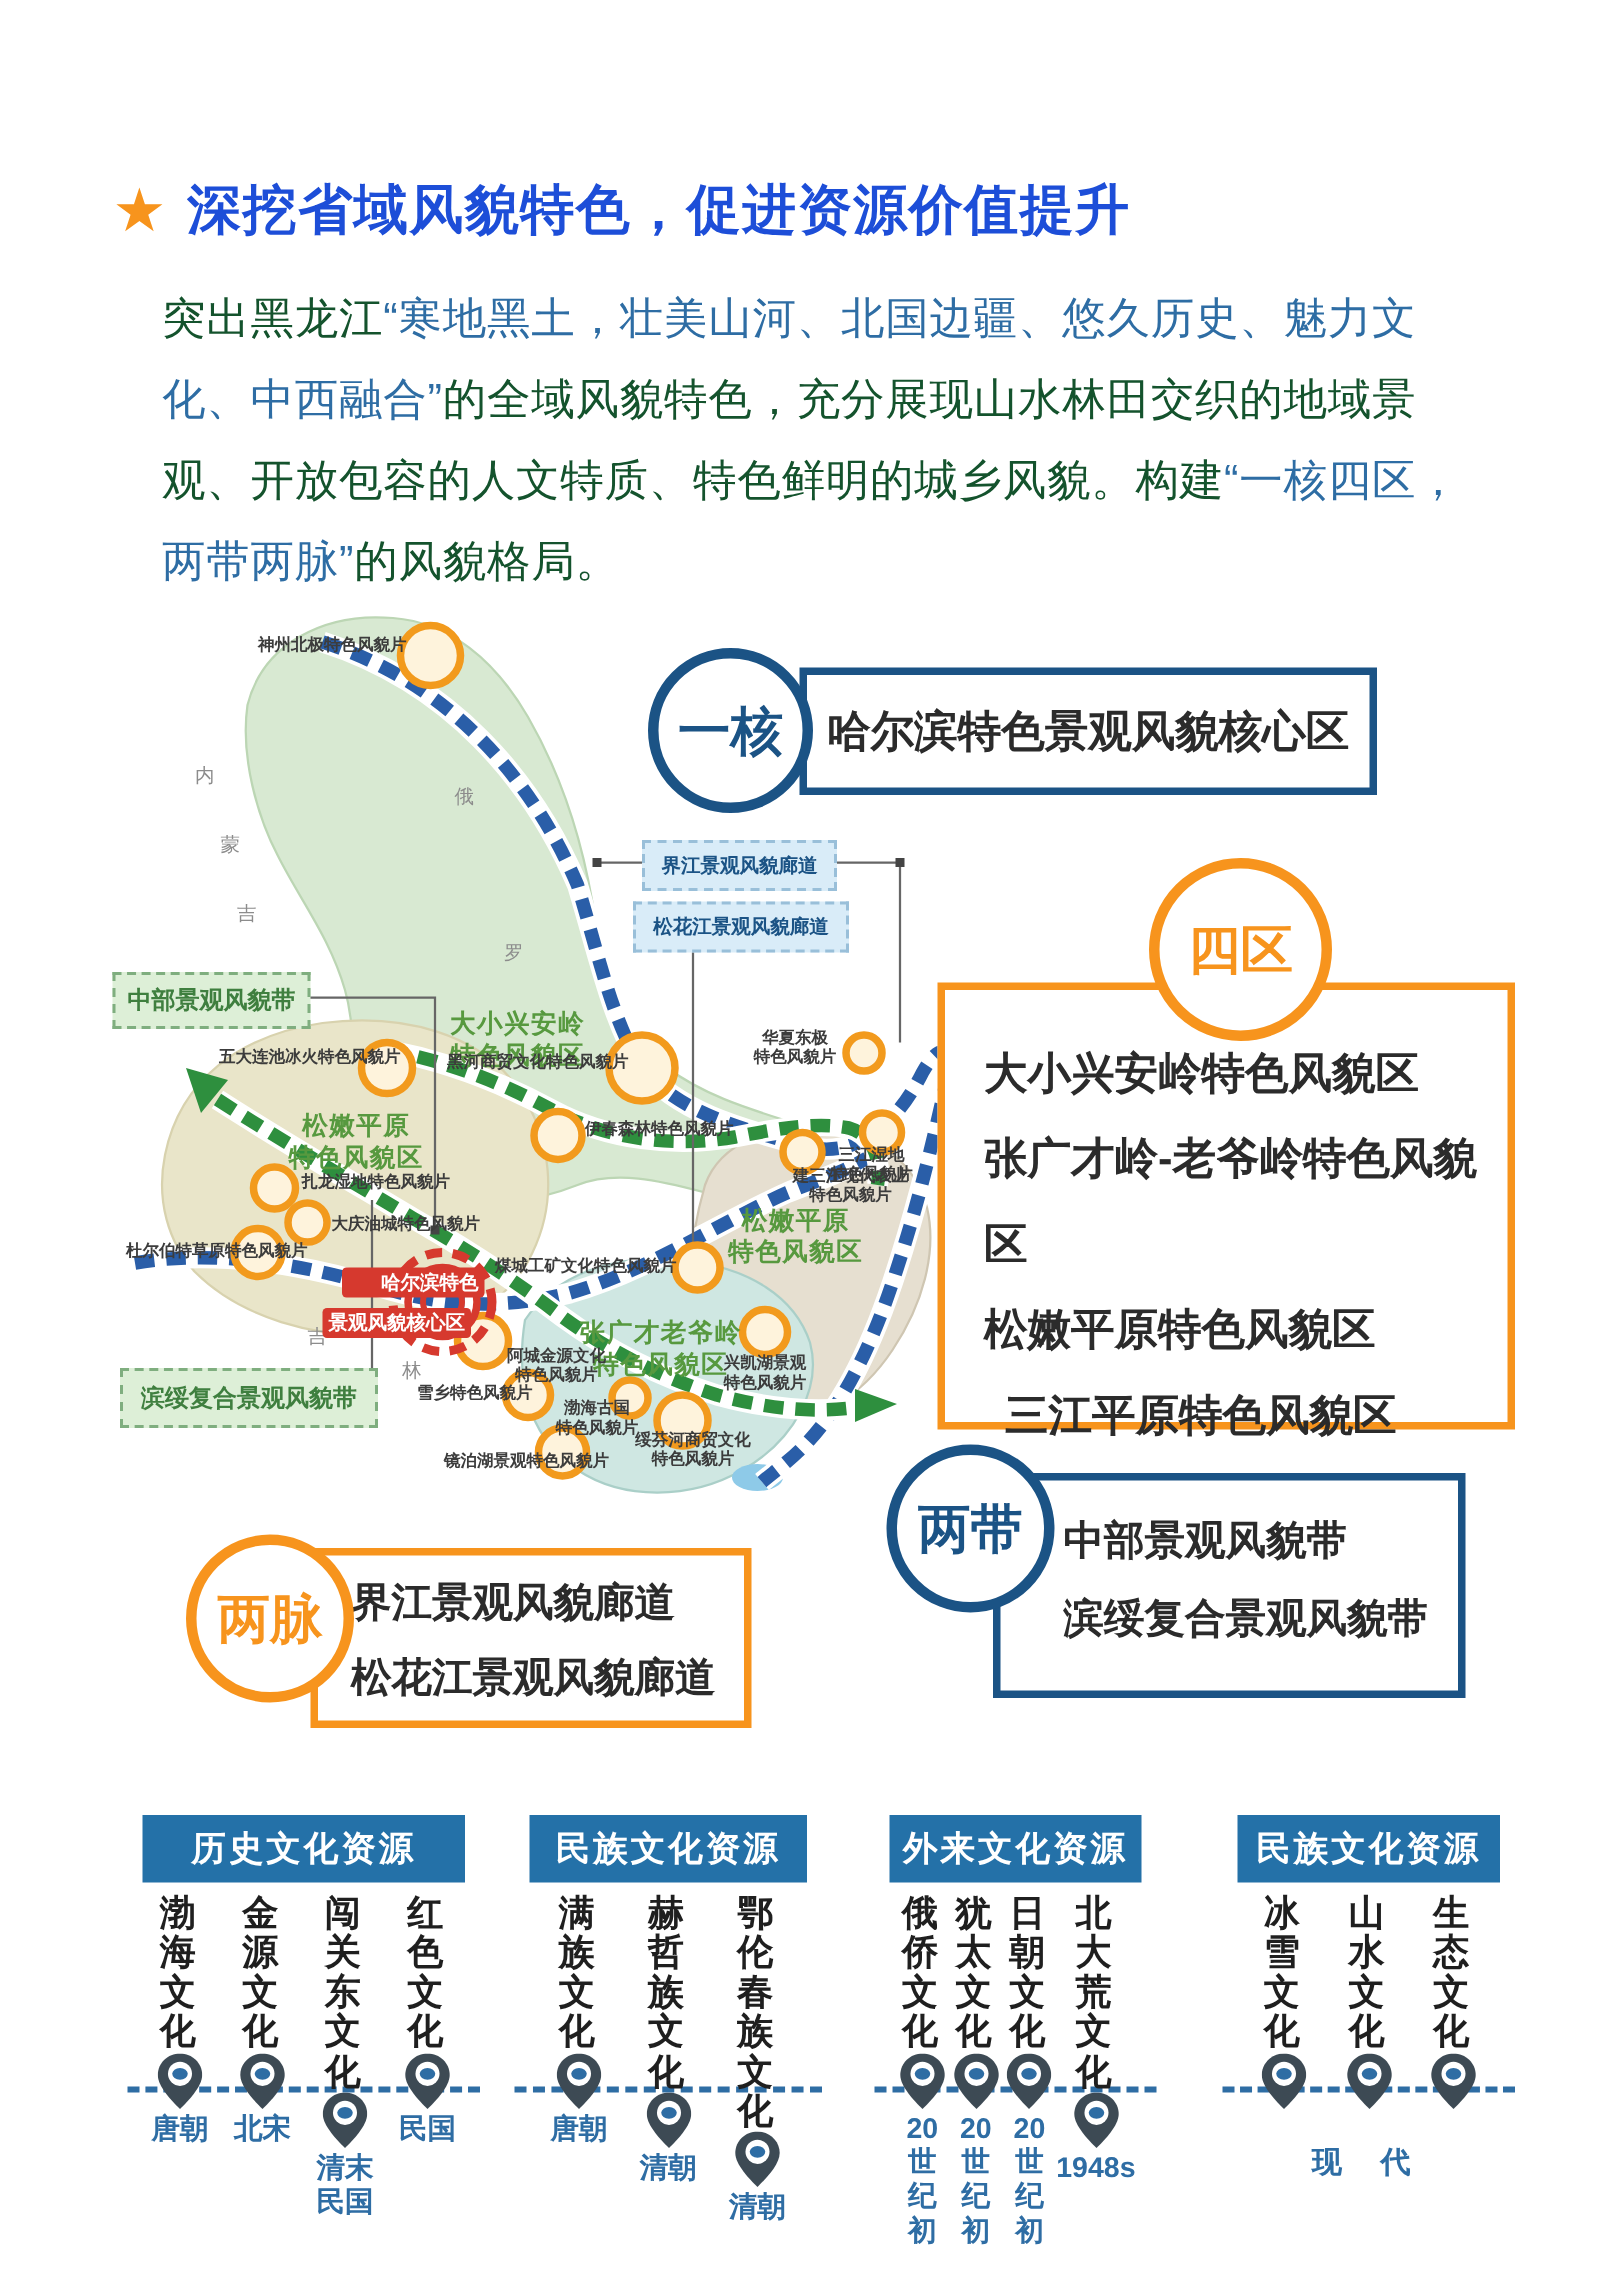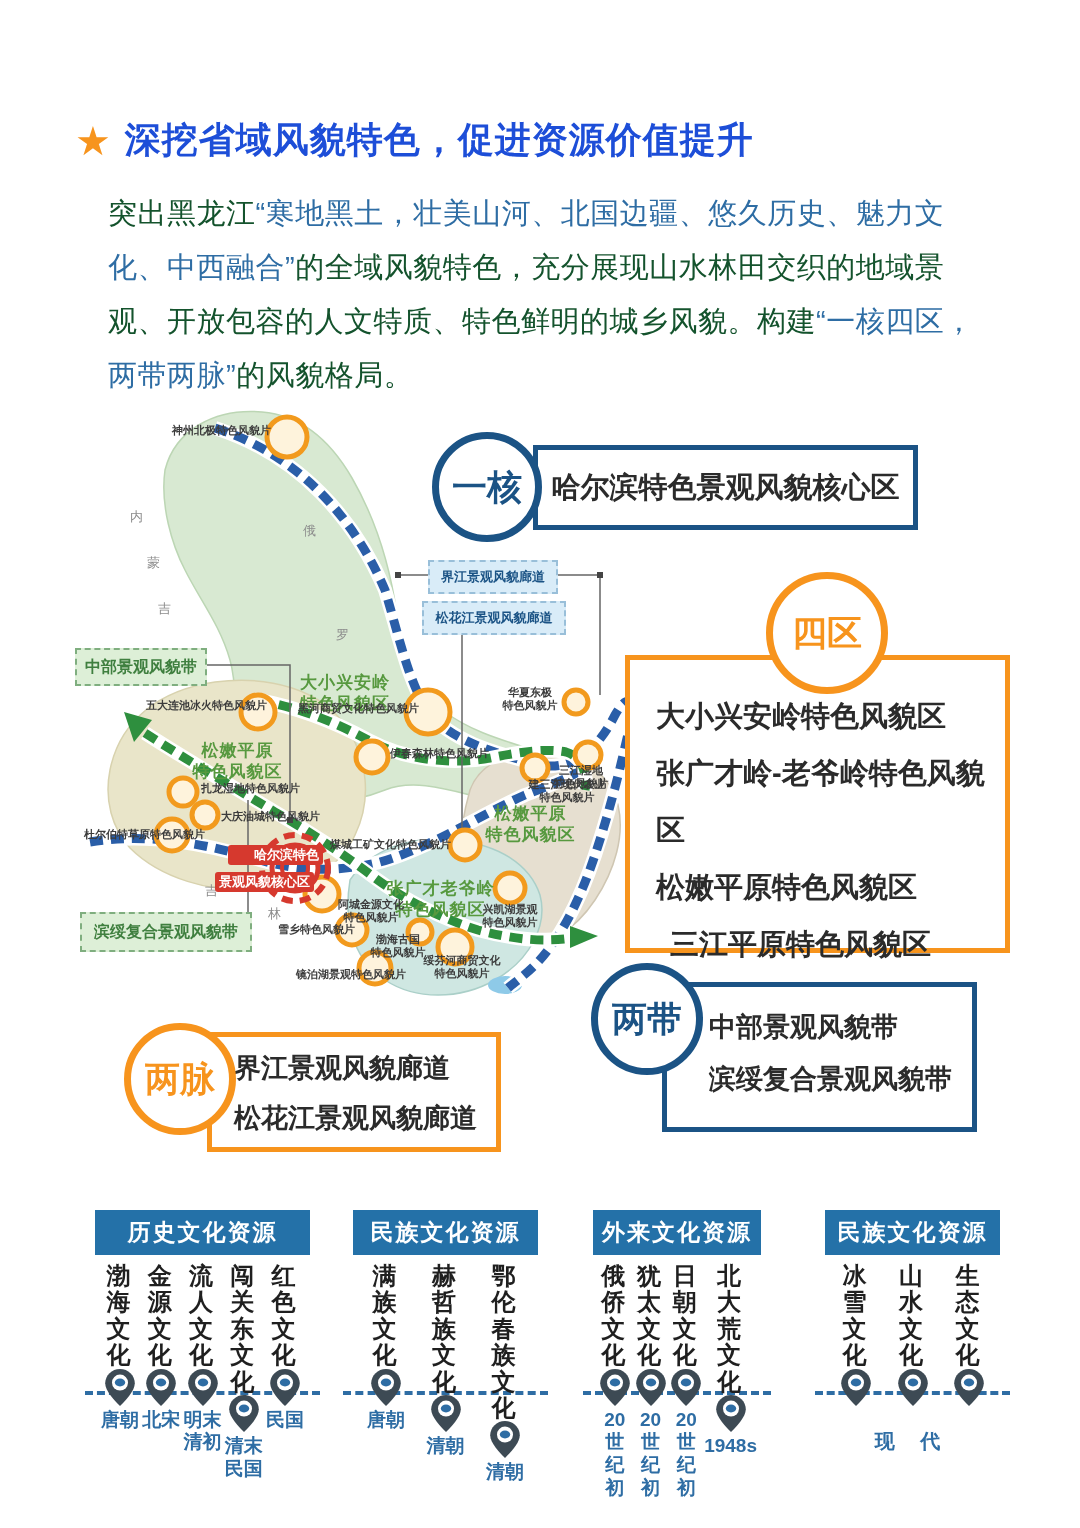--- a/index.html
+++ b/index.html
@@ -238,30 +238,20 @@
         <div class="res-col">
           <div class="res-name">金源文化</div>
           <svg class="pin" viewBox="0 0 24 30">
               <path d="M12 0C5.4 0 0 5.2 0 11.6 0 18 8 26 12 30 16 26 24 18 24 11.6 24 5.2 18.6 0 12 0Z" fill="#3d4a54"></path>
               <circle cx="12" cy="11" r="6.5" fill="#fff"></circle>
               <ellipse cx="12" cy="11" rx="4.2" ry="3.2" fill="#2E6DA4"></ellipse>
             </svg>
           <div class="res-time">北宋</div>
         </div>
         <div class="res-col">
-          <div class="res-name">流人文化</div>
-          <svg class="pin" viewBox="0 0 24 30">
-              <path d="M12 0C5.4 0 0 5.2 0 11.6 0 18 8 26 12 30 16 26 24 18 24 11.6 24 5.2 18.6 0 12 0Z" fill="#3d4a54"></path>
-              <circle cx="12" cy="11" r="6.5" fill="#fff"></circle>
-              <ellipse cx="12" cy="11" rx="4.2" ry="3.2" fill="#2E6DA4"></ellipse>
-            </svg>
-          <div class="res-time">明末
-清初</div>
-        </div>
-        <div class="res-col">
           <div class="res-name">闯关东文化</div>
           <svg class="pin" viewBox="0 0 24 30">
               <path d="M12 0C5.4 0 0 5.2 0 11.6 0 18 8 26 12 30 16 26 24 18 24 11.6 24 5.2 18.6 0 12 0Z" fill="#3d4a54"></path>
               <circle cx="12" cy="11" r="6.5" fill="#fff"></circle>
               <ellipse cx="12" cy="11" rx="4.2" ry="3.2" fill="#2E6DA4"></ellipse>
             </svg>
           <div class="res-time">清末
 民国</div>
         </div>
         <div class="res-col">

